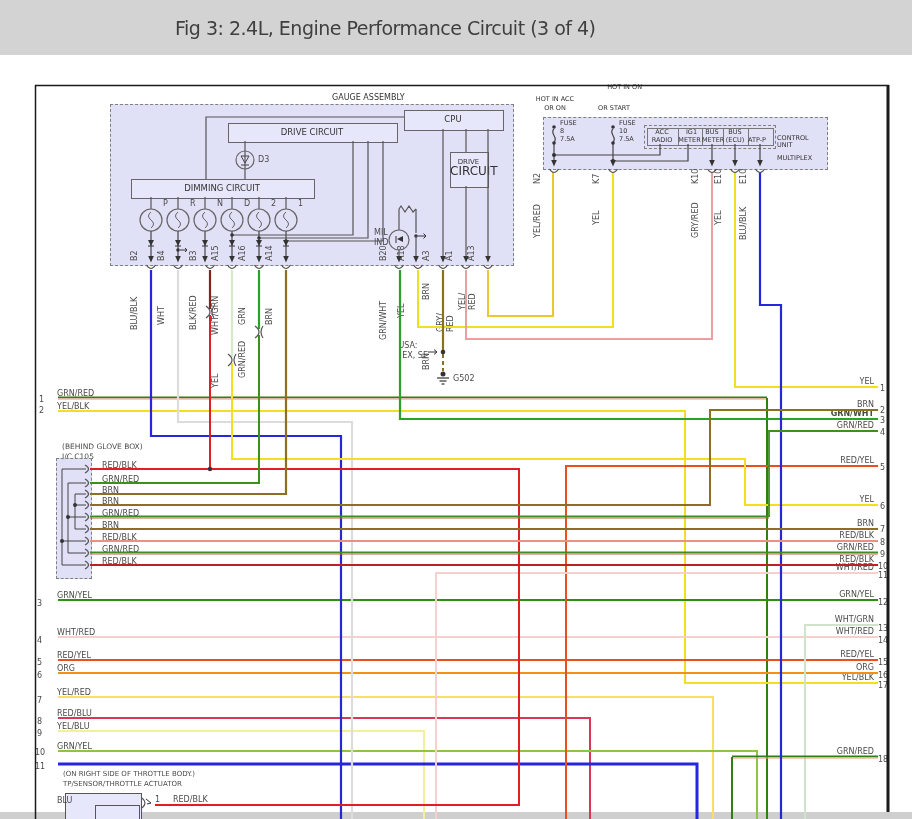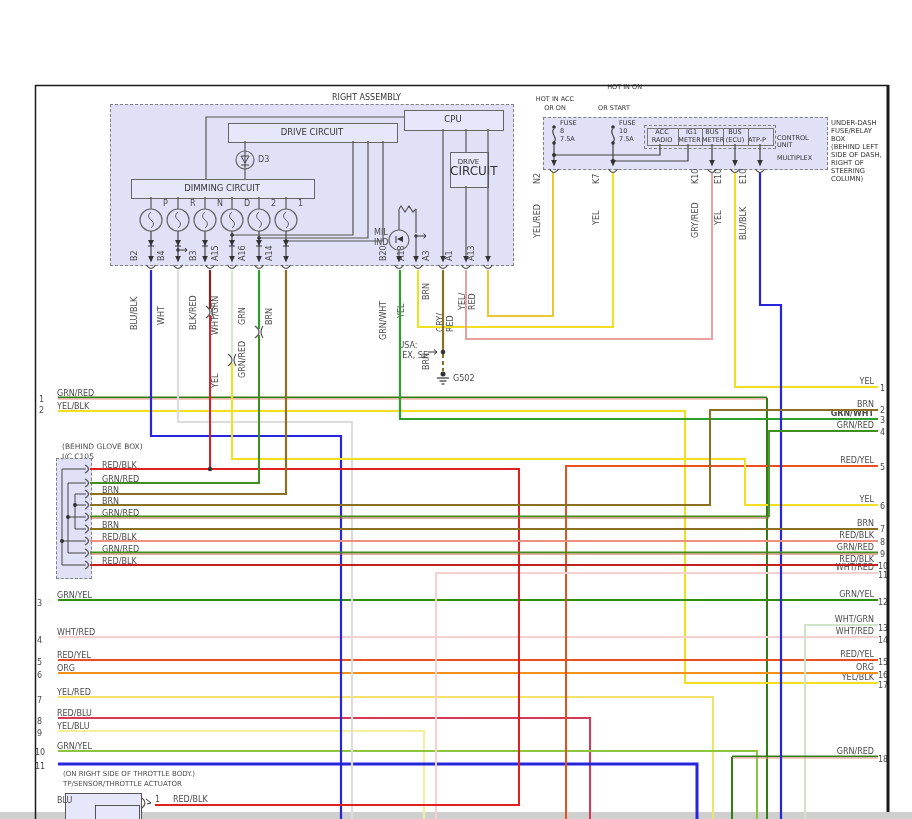--- a/index.html
+++ b/index.html
@@ -18,24 +18,27 @@
   .openbox{position:absolute;border:1px solid #777;background:transparent;}
   .rlab{position:absolute;width:84px;text-align:right;font-size:8px;color:#4a4a4a;line-height:9px;}
   svg{position:absolute;left:0;top:0;}
   .botstrip{position:absolute;left:0;top:812px;width:912px;height:7px;background:#cfcfcf;}
 </style>
 </head>
 <body>
 
 <div id="stage">
 
+  <div class="titlebar">
+    <div class="t">Fig 3: 2.4L, Engine Performance Circuit (3 of 4)</div>
+  </div>
   <div class="botstrip"></div>
 
   <div class="dashbox" style="left:110px;top:104px;width:402px;height:160px;"></div>
-  <div class="hl" style="left:332px;top:93px;color:#333;">RIGHT ASSEMBLY</div>
+  <div class="hl" style="left:332px;top:93px;color:#333;">GAUGE ASSEMBLY</div>
   <div class="solidbox" style="left:404px;top:110px;width:98px;height:19px;"></div>
   <div class="bl" style="left:404px;top:114px;width:98px;">CPU</div>
   <div class="solidbox" style="left:228px;top:123px;width:168px;height:18px;"></div>
   <div class="bl" style="left:228px;top:127px;width:168px;">DRIVE CIRCUIT</div>
   <div class="solidbox" style="left:450px;top:152px;width:37px;height:34px;"></div>
   <div class="bl" style="left:450px;top:157px;width:37px;font-size:7px;">DRIVE</div>
   <div class="bl" style="left:450px;top:166px;width:37px;font-size:12px;">CIRCUIT</div>
   <div class="solidbox" style="left:131px;top:179px;width:182px;height:18px;"></div>
   <div class="bl" style="left:131px;top:183px;width:182px;">DIMMING CIRCUIT</div>
   <div class="hl" style="left:258px;top:155px;">D3</div>
@@ -61,28 +64,20 @@
   <div class="tl" style="left:678px;top:129px;width:27px;">IG1</div>
   <div class="tl" style="left:678px;top:136.5px;width:23px;">METER</div>
   <div class="tl" style="left:702px;top:129px;width:20px;">BUS</div>
   <div class="tl" style="left:702px;top:136.5px;width:20px;">METER</div>
   <div class="tl" style="left:723px;top:129px;width:24px;">BUS</div>
   <div class="tl" style="left:723px;top:136.5px;width:24px;">(ECU)</div>
   <div class="tl" style="left:748px;top:136.5px;width:16px;">ATP-P</div>
   <div class="tl" style="left:777px;top:127px;text-align:left;margin-top:28px;">MULTIPLEX</div>
   <div class="tl" style="left:777px;top:134.5px;text-align:left;">CONTROL</div>
   <div class="tl" style="left:777px;top:142px;text-align:left;">UNIT</div>
-  <div class="note" style="left:831px;top:119px;">UNDER-DASH
-FUSE/RELAY
-BOX
-(BEHIND LEFT
-SIDE OF DASH,
-RIGHT OF
-STEERING
-COLUMN)</div>
   <div class="tl" style="left:529px;top:96px;width:52px;">HOT IN ACC</div>
   <div class="tl" style="left:529px;top:104.5px;width:52px;">OR ON</div>
   <div class="tl" style="left:586px;top:84px;width:56px;text-align:right;">HOT IN ON</div>
   <div class="tl" style="left:586px;top:104.5px;width:56px;">OR START</div>
   <div class="tl" style="left:560px;top:120px;text-align:left;">FUSE</div>
   <div class="tl" style="left:560px;top:128px;text-align:left;">8</div>
   <div class="tl" style="left:560px;top:136px;text-align:left;">7.5A</div>
   <div class="tl" style="left:619px;top:120px;text-align:left;">FUSE</div>
   <div class="tl" style="left:619px;top:128px;text-align:left;">10</div>
   <div class="tl" style="left:619px;top:136px;text-align:left;">7.5A</div>

